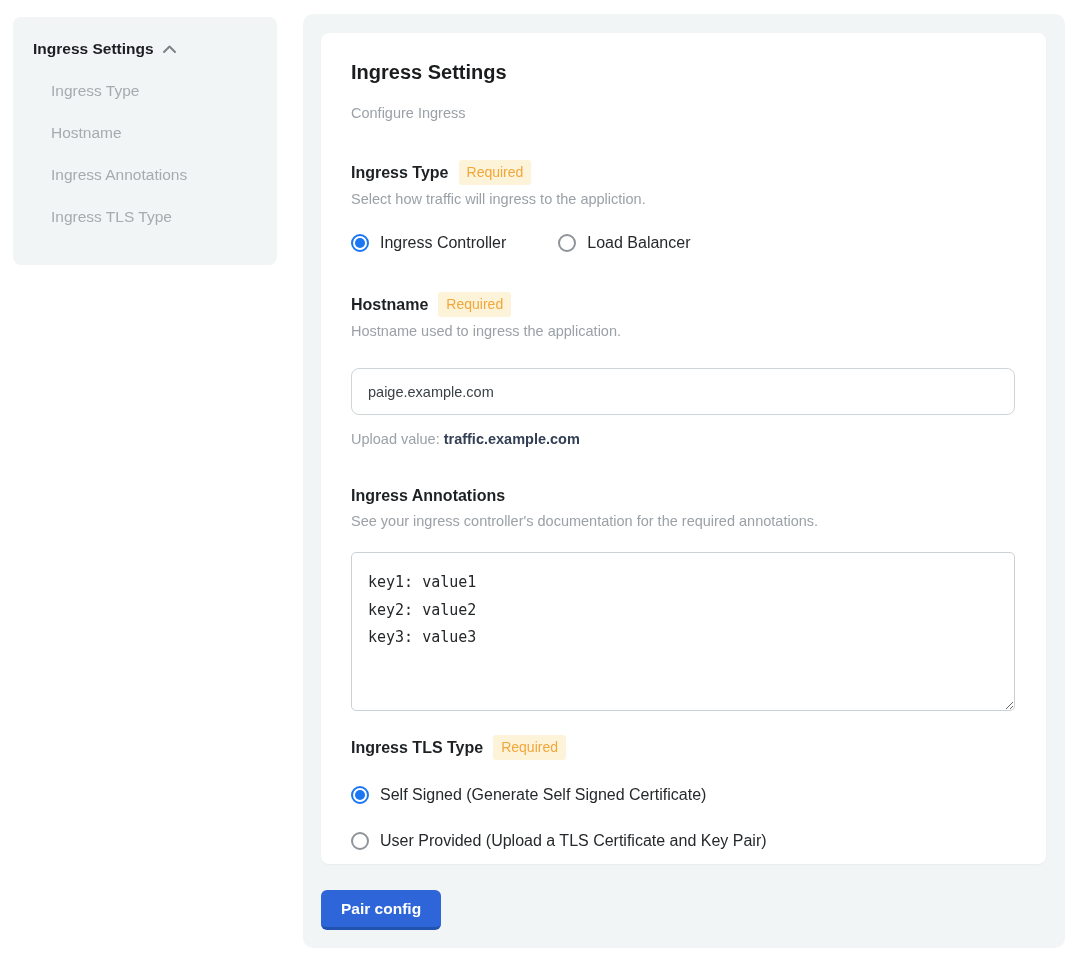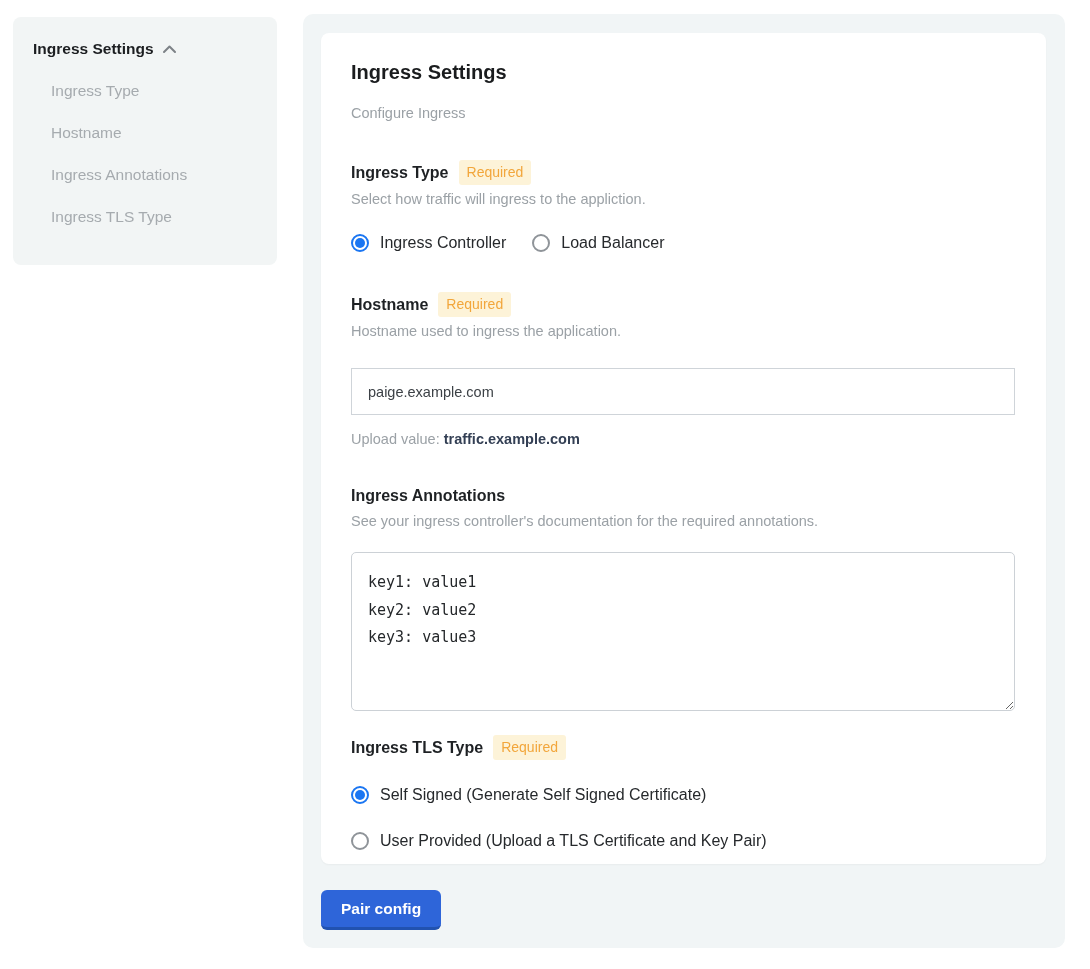--- a/index.html
+++ b/index.html
@@ -90,21 +90,21 @@
     border-radius: 3px;
   }
   .field-help {
     margin-top: 5px;
     font-size: 14.5px;
     color: #9ba1a6;
     line-height: 18px;
   }
 
   
-  .radio-row-inline { display: flex; align-items: center; gap: 26px; margin-top: 24px; }
+  .radio-row-inline { display: flex; align-items: center; gap: 52px; margin-top: 24px; }
   .radio-option { display: flex; align-items: center; cursor: pointer; }
   .radio-input {
     appearance: none;
     -webkit-appearance: none;
     width: 18px; height: 18px;
     border: 2px solid #8f9499;
     border-radius: 50%;
     background: #ffffff;
     margin: 0;
     cursor: pointer;
@@ -123,21 +123,21 @@
     line-height: 22px;
   }
   .radio-stack .radio-option { margin-top: 24px; }
 
   
   .text-input {
     margin-top: 28px;
     width: 664px;
     height: 47px;
     border: 1px solid #cfd4d9;
-    border-radius: 0;
+    border-radius: 8px;
     padding: 0 16px;
     font-size: 14.5px;
     color: #3c4146;
     font-family: "Liberation Sans", "DejaVu Sans", sans-serif;
     outline: none;
     background: #ffffff;
   }
   .default-line { margin-top: 16px; font-size: 14.5px; color: #9ba1a6; }
   .default-value { color: #333f54; font-weight: 700; margin-left: 4px; }
 

